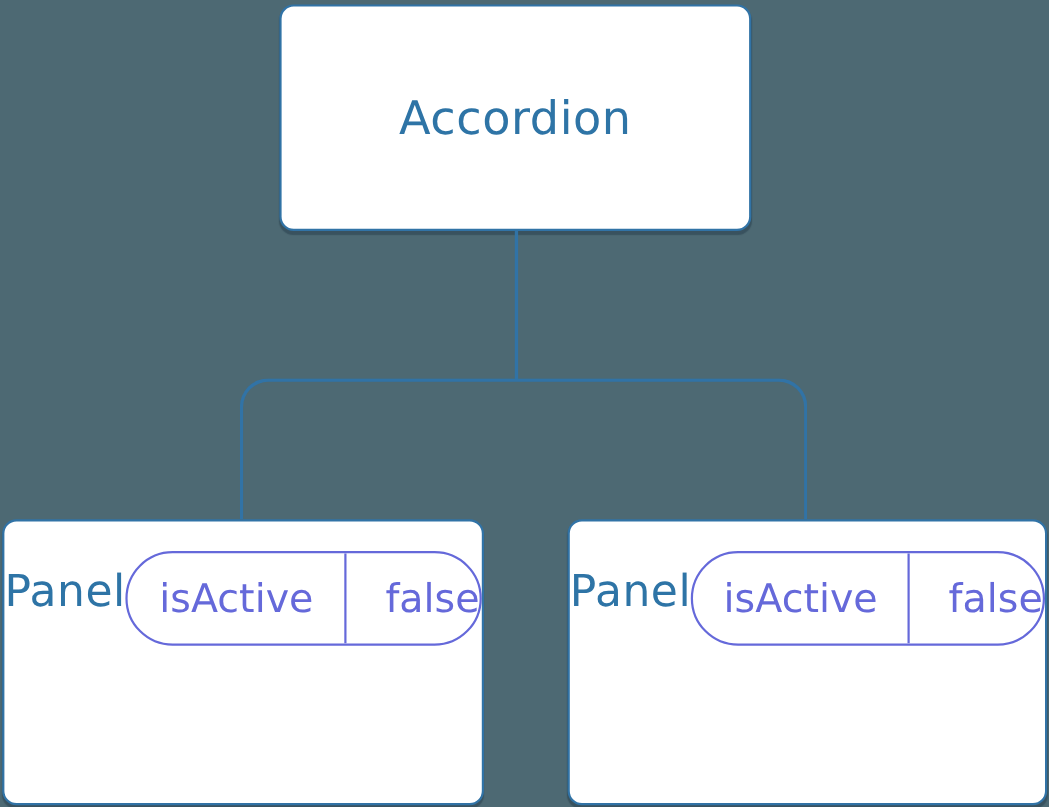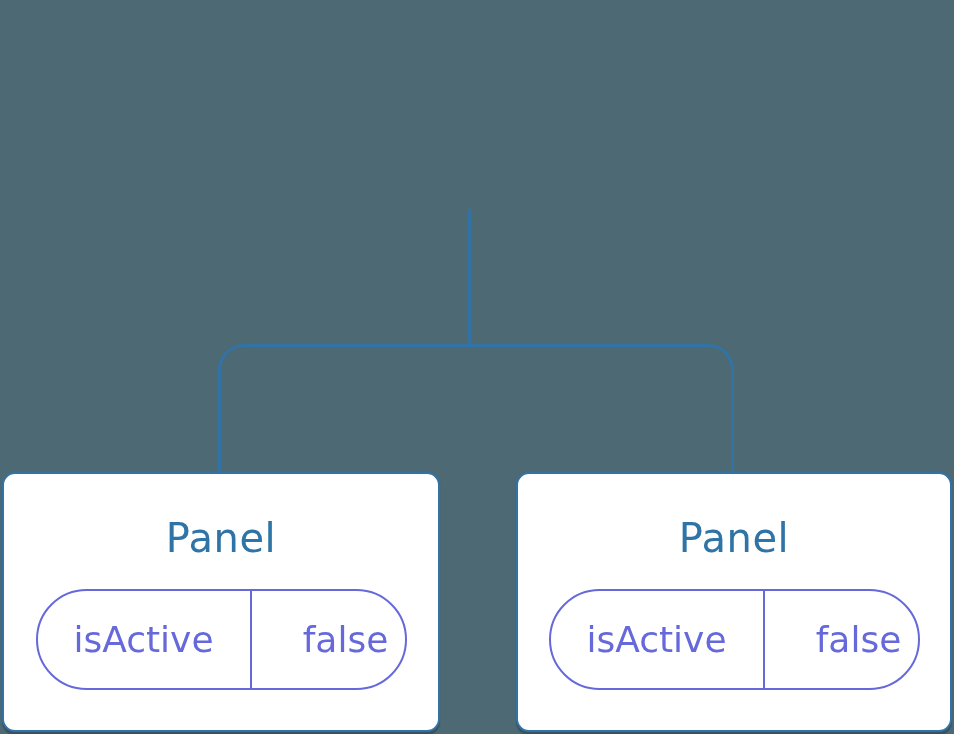--- a/index.html
+++ b/index.html
@@ -55,35 +55,33 @@
     width: 516px; height: 128px;
     border: 3px solid var(--blue);
     border-bottom: none;
     border-radius: 26px 26px 0 0;
   }
   
   .panel-node {
     top: 472px;
     height: 260px;
     display: flex;
-    flex-direction: column;
-    align-items: center;
   }
   .panel-left  { left: 2px;   width: 438px; }
   .panel-right { left: 516px; width: 436px; }
   .panel-node .node-label {
     margin-top: 40px;
     font-size: 40px;
     line-height: 48px;
   }
   
   .state-pill {
     margin-top: 27px;
     width: 371px;
-    height: 101px;
+    height: 86px;
     border: 2px solid var(--indigo);
     border-radius: 52px;
     display: flex;
     align-items: stretch;
     overflow: hidden;
   }
   .pill-cell {
     display: flex;
     align-items: center;
     justify-content: center;
@@ -95,20 +93,23 @@
     width: 214px;
     border-right: 2px solid var(--indigo);
   }
   .pill-value { flex: 1; margin-left: 35px; }
 </style>
 </head>
 <body>
 
 <div class="stage">
 
+  <div class="node root-node">
+    <span class="node-label">Accordion</span>
+  </div>
 
   <div class="stem"></div>
   <div class="bracket"></div>
 
   <div class="node panel-node panel-left">
     <span class="node-label">Panel</span>
     <div class="state-pill">
       <span class="pill-cell pill-key">isActive</span>
       <span class="pill-cell pill-value">false</span>
     </div>

